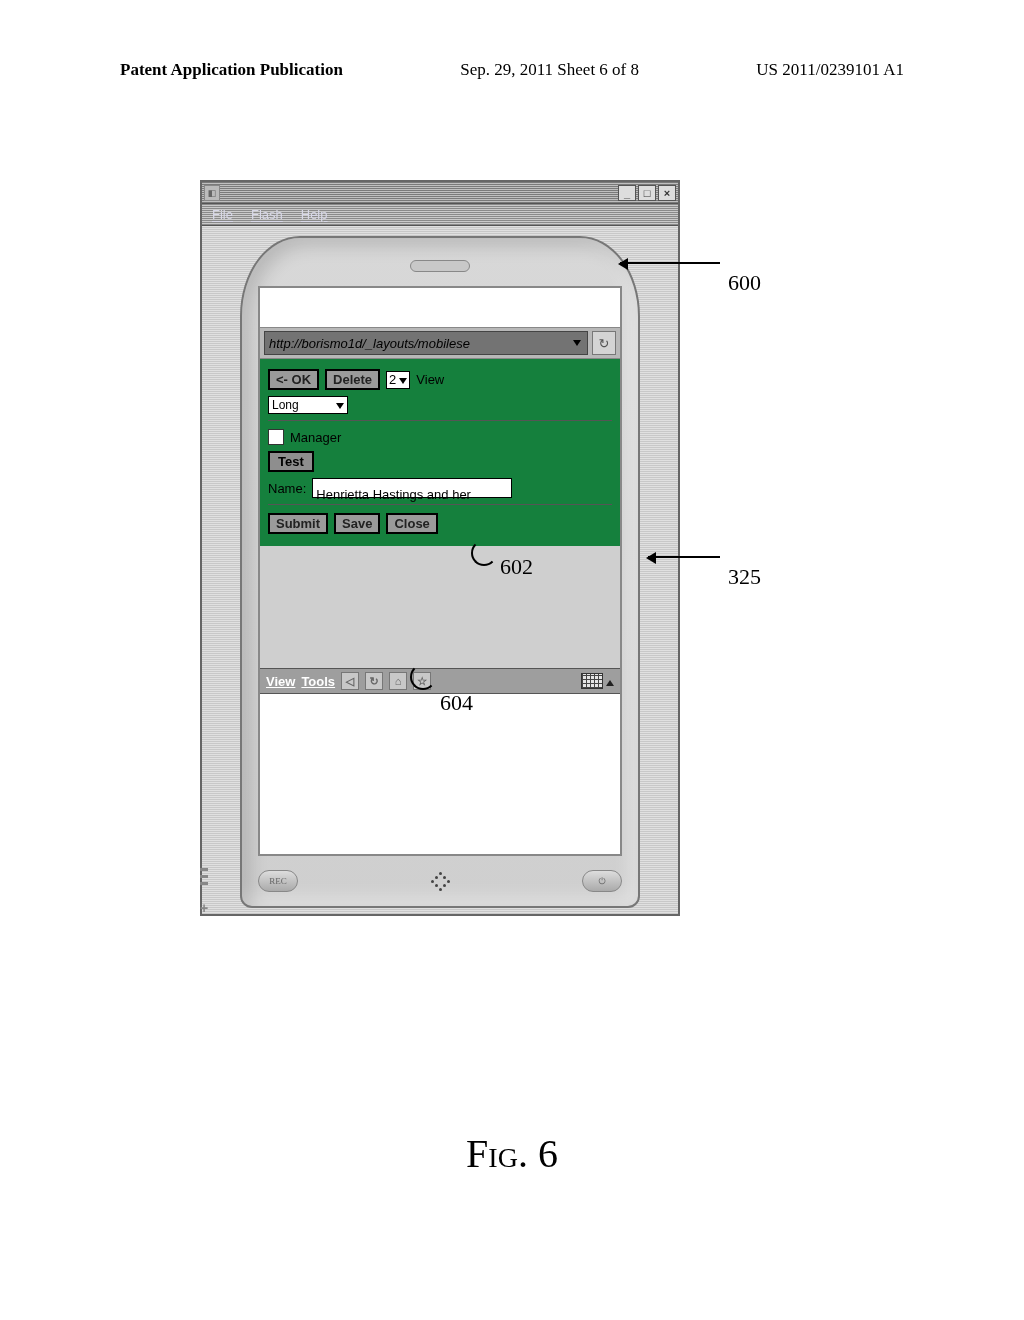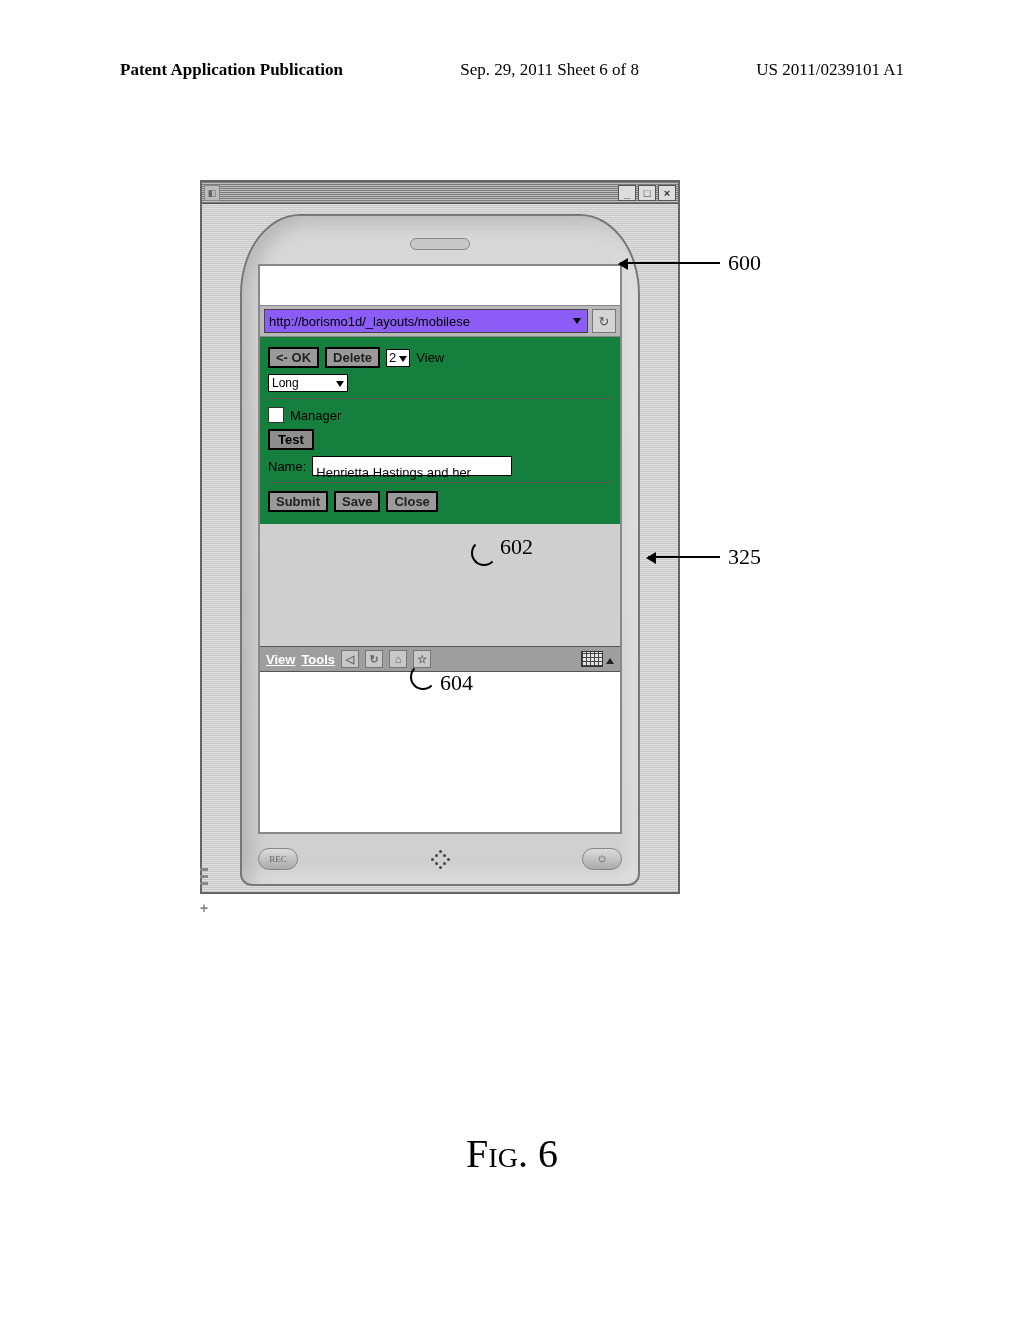--- a/index.html
+++ b/index.html
@@ -113,28 +113,29 @@
   .addr-row {
     background: #b8b8b8;
     border-bottom: 1px solid #888;
     display:flex;
     align-items:stretch;
     padding: 3px 4px;
     gap:4px;
   }
   .addr-box {
     flex:1;
-    background:#8b5cf6;
+    background:#737373;
     border:1px solid #444;
     display:flex; align-items:center;
     padding:0 4px;
     font-family: Tahoma, sans-serif;
     font-size: 13px;
     height: 24px;
     position:relative;
+    font-style:italic;
   }
   .addr-box .caret {
     width:12px; height:10px;
     margin-left:auto;
     display:flex; align-items:center; justify-content:center;
   }
   .addr-box .caret::after{
     content:""; border-left:4px solid transparent; border-right:4px solid transparent;
     border-top:6px solid #000;
   }
@@ -235,21 +236,21 @@
   .dpad { width:30px; height:30px;
     display:flex; align-items:center; justify-content:center;
   }
   .dpad-dots {
     width:22px; height:22px; position:relative;
   }
   .dpad-dots span{
     position:absolute; width:3px; height:3px; background:#444; border-radius:50%;
   }
   
-  .callout { position:absolute; font-size:22px; font-family:"Times New Roman",serif;}
+  .callout { position:absolute; font-size:22px; font-family:"Times New Roman",serif;margin-top:20px;}
   .lead { position:absolute; border-top:2px solid #000; }
   .lead::before {
     content:""; position:absolute; left:-2px; top:-6px;
     border-right:10px solid #000; border-top:6px solid transparent;
     border-bottom:6px solid transparent;
   }
   .figcap {
     position:absolute; left:0; right:0; top:1130px;
     text-align:center; font-size:40px; font-family:"Times New Roman",serif;
   }
@@ -276,20 +277,25 @@
 </div>
 
 <div class="emulator-window">
   <div class="titlebar">
     <div class="sysbox">◧</div>
     <div class="win-controls">
       <div class="win-btn">_</div>
       <div class="win-btn">□</div>
       <div class="win-btn">×</div>
     </div>
+  </div>
+  <div class="menubar">
+    <span>File</span>
+    <span>Flash</span>
+    <span>Help</span>
   </div>
   <div class="device-area">
     <div class="pda">
       <div class="earpiece"></div>
 
       <div class="pda-screen">
         <div class="strip-blank"></div>
 
         <div class="addr-row">
           <div class="addr-box">

